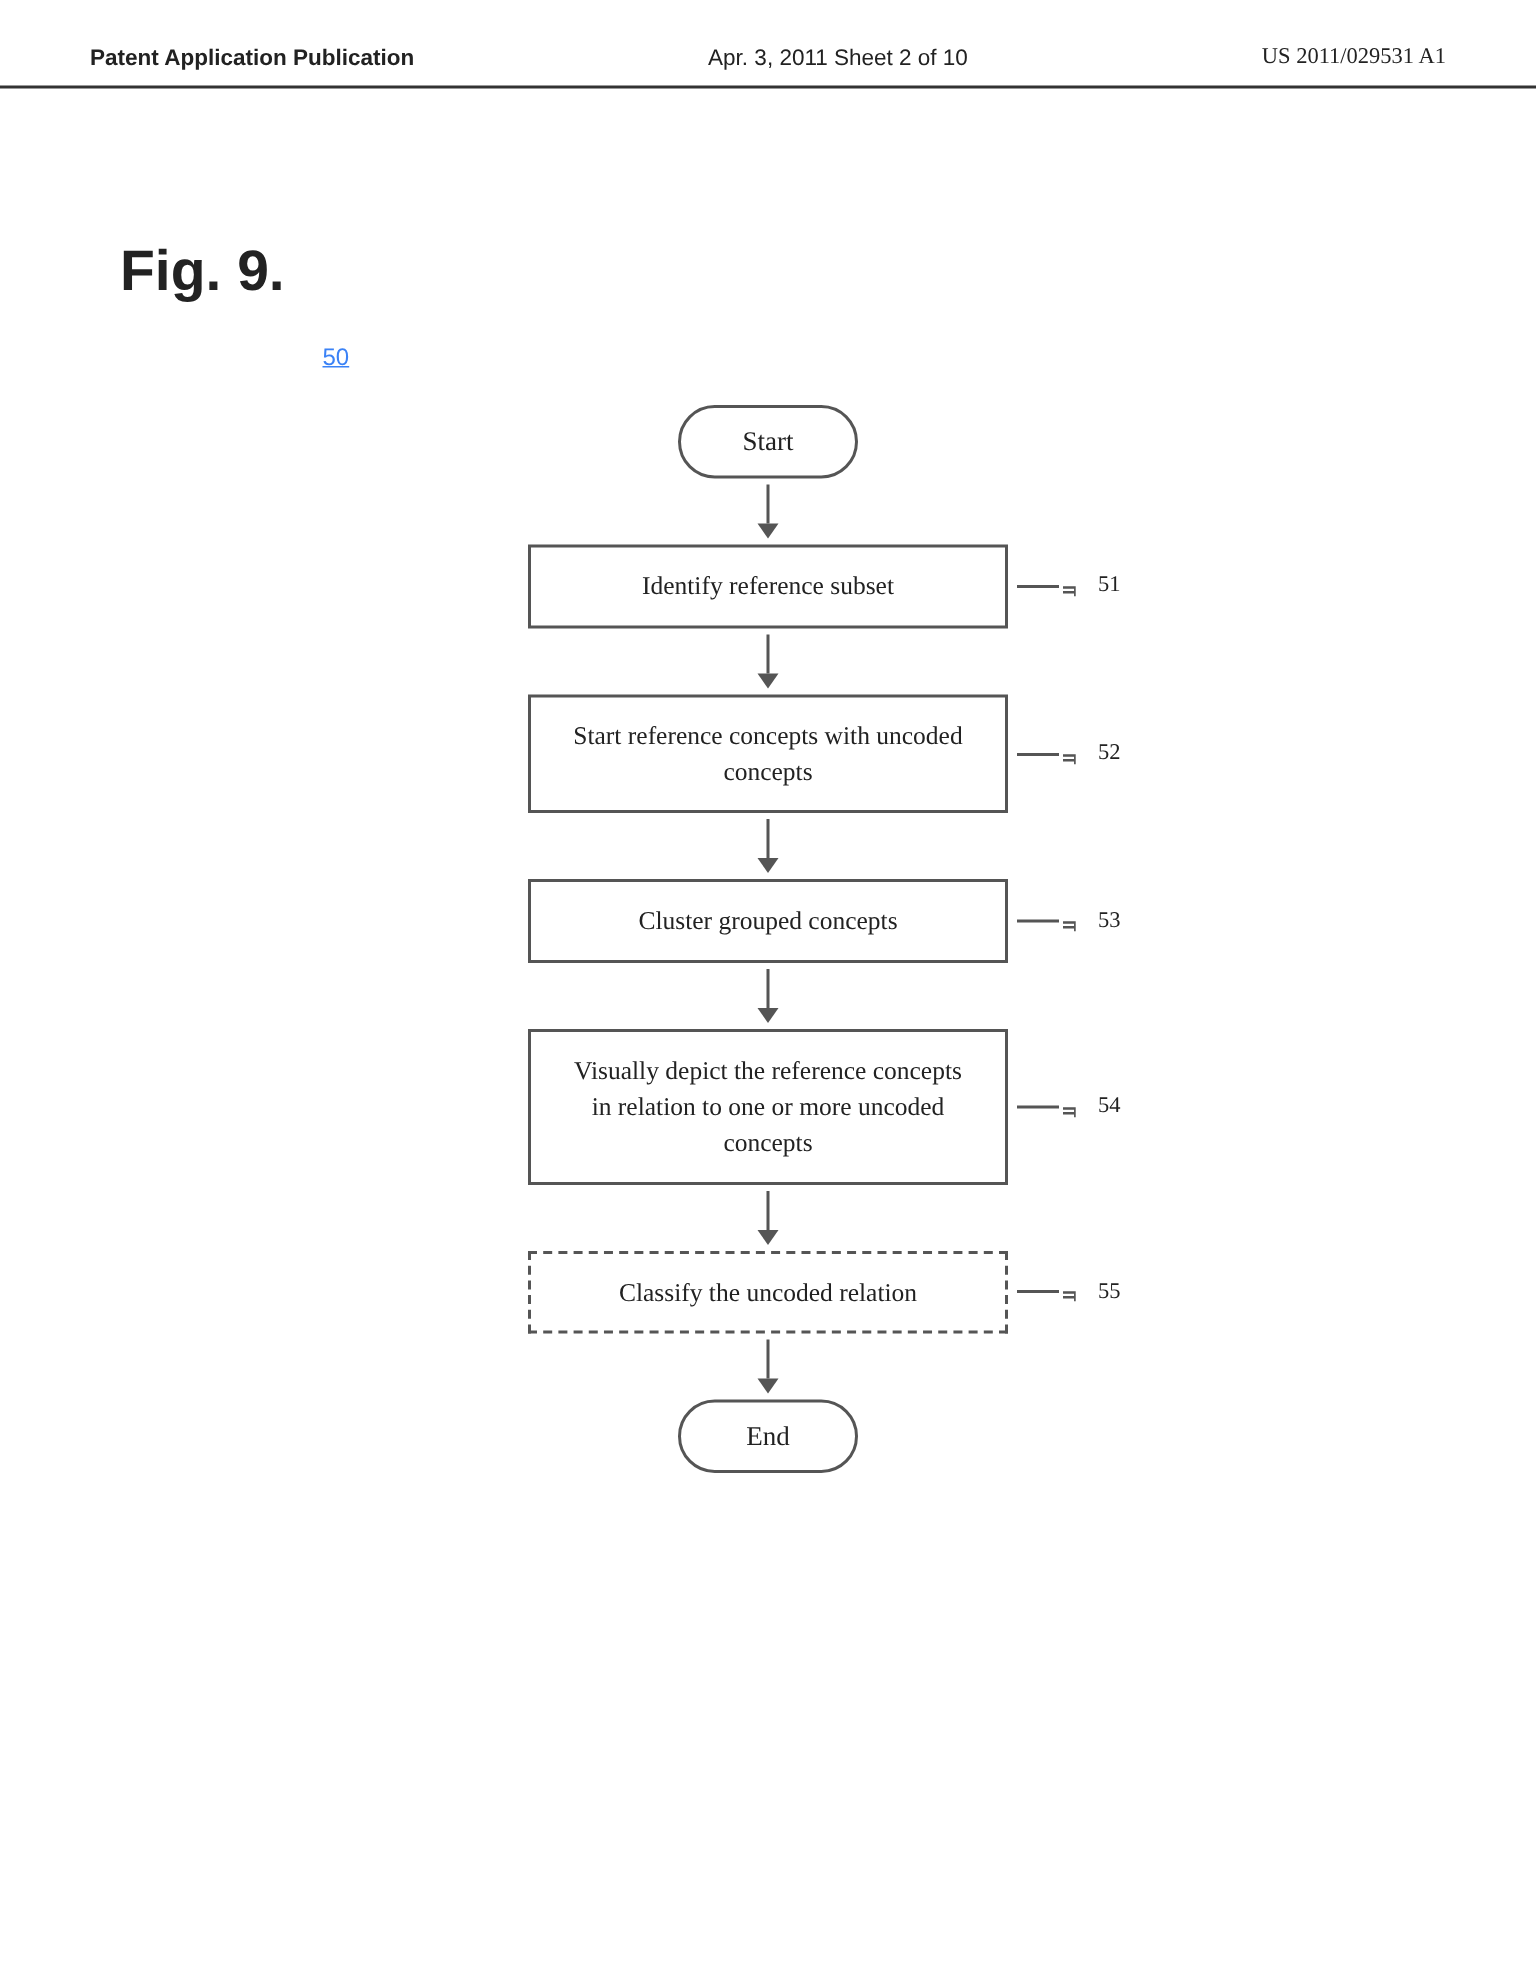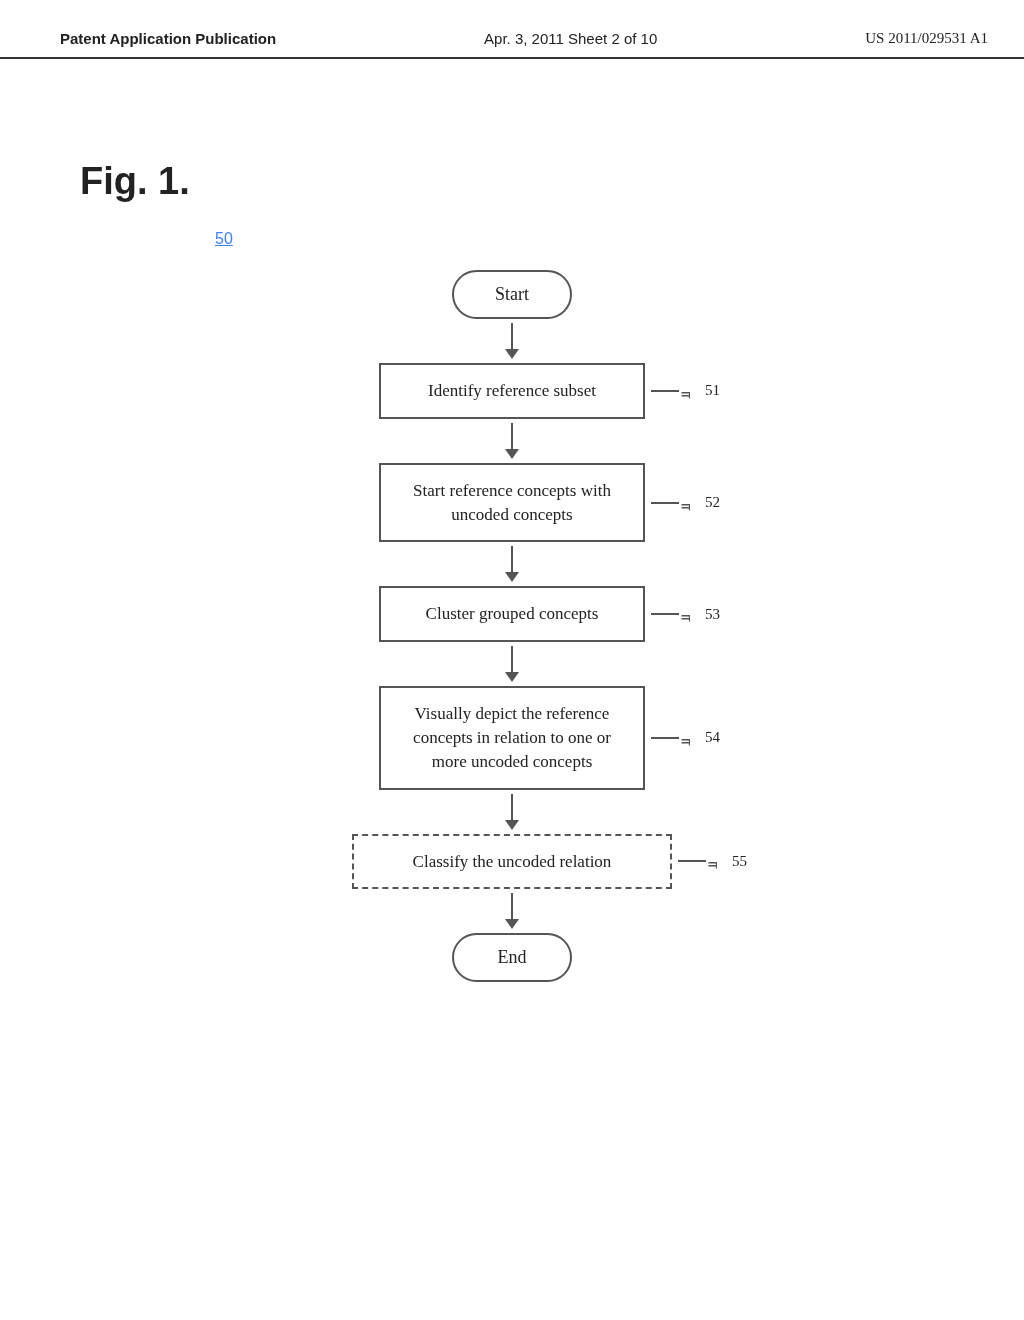--- a/index.html
+++ b/index.html
@@ -11,21 +11,21 @@
       min-height: 1320px;
       position: relative;
       overflow: hidden;
     }
 
     
     .header {
       display: flex;
       justify-content: space-between;
       align-items: flex-start;
-      padding: 30px 36px 10px 60px;
+      padding: 30px 60px 10px 60px;
       border-bottom: 2px solid #333;
     }
 
     .header-left {
       font-size: 15px;
       font-weight: bold;
       color: #222;
     }
 
     .header-center {
@@ -114,21 +114,21 @@
     }
 
     
     .process-box {
       border: 2px solid #555;
       padding: 14px 20px;
       font-size: 17px;
       color: #222;
       background: #fff;
       text-align: center;
-      width: 266px;
+      width: 320px;
       line-height: 1.4;
       position: relative;
     }
 
     
     .dashed-box {
       border: 2px dashed #555;
       padding: 14px 20px;
       font-size: 17px;
       color: #222;
@@ -179,21 +179,21 @@
   </style>
 </head>
 <body>
 
 <div class="header">
   <div class="header-left">Patent Application Publication</div>
   <div class="header-center">Apr. 3, 2011    Sheet 2 of 10</div>
   <div class="header-right">US 2011/029531 A1</div>
 </div>
 
-<div class="fig-label">Fig. 1.</div>
+<div class="fig-label">Fig. 9.</div>
 
 <div class="ref-50">50</div>
 
 <div class="flowchart">
 
   <div class="row">
     <div class="oval">Start</div>
   </div>
 
   <div class="arrow"></div>

